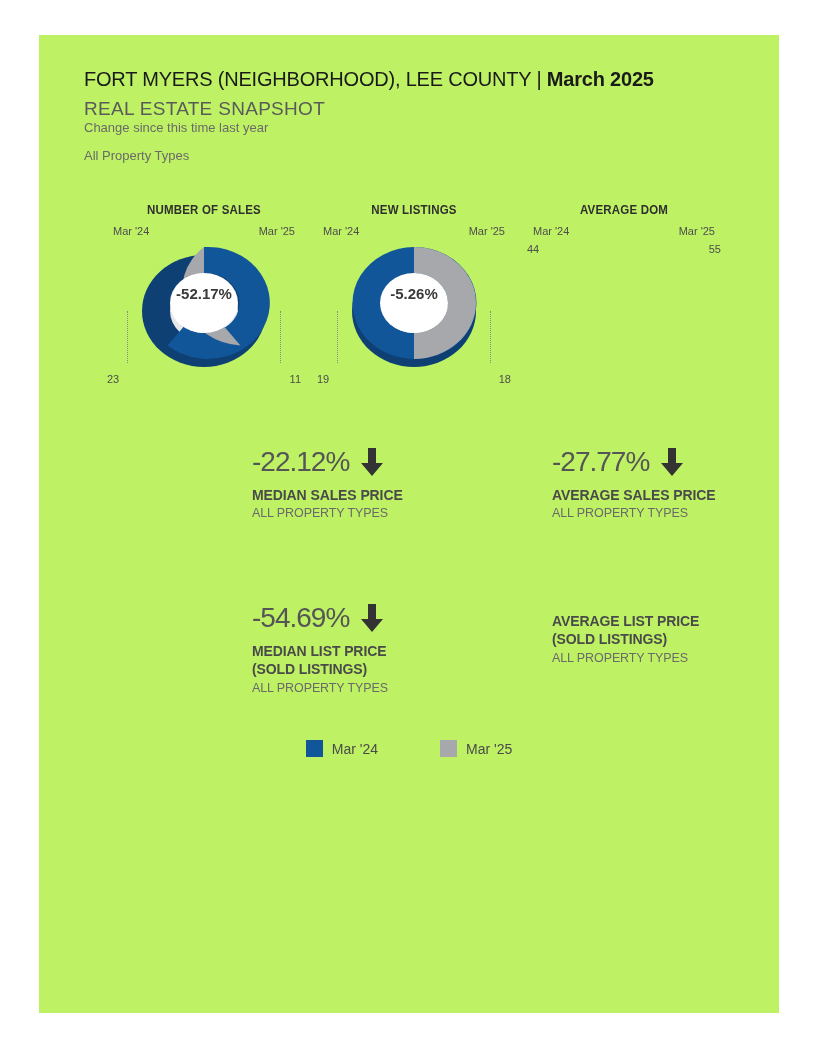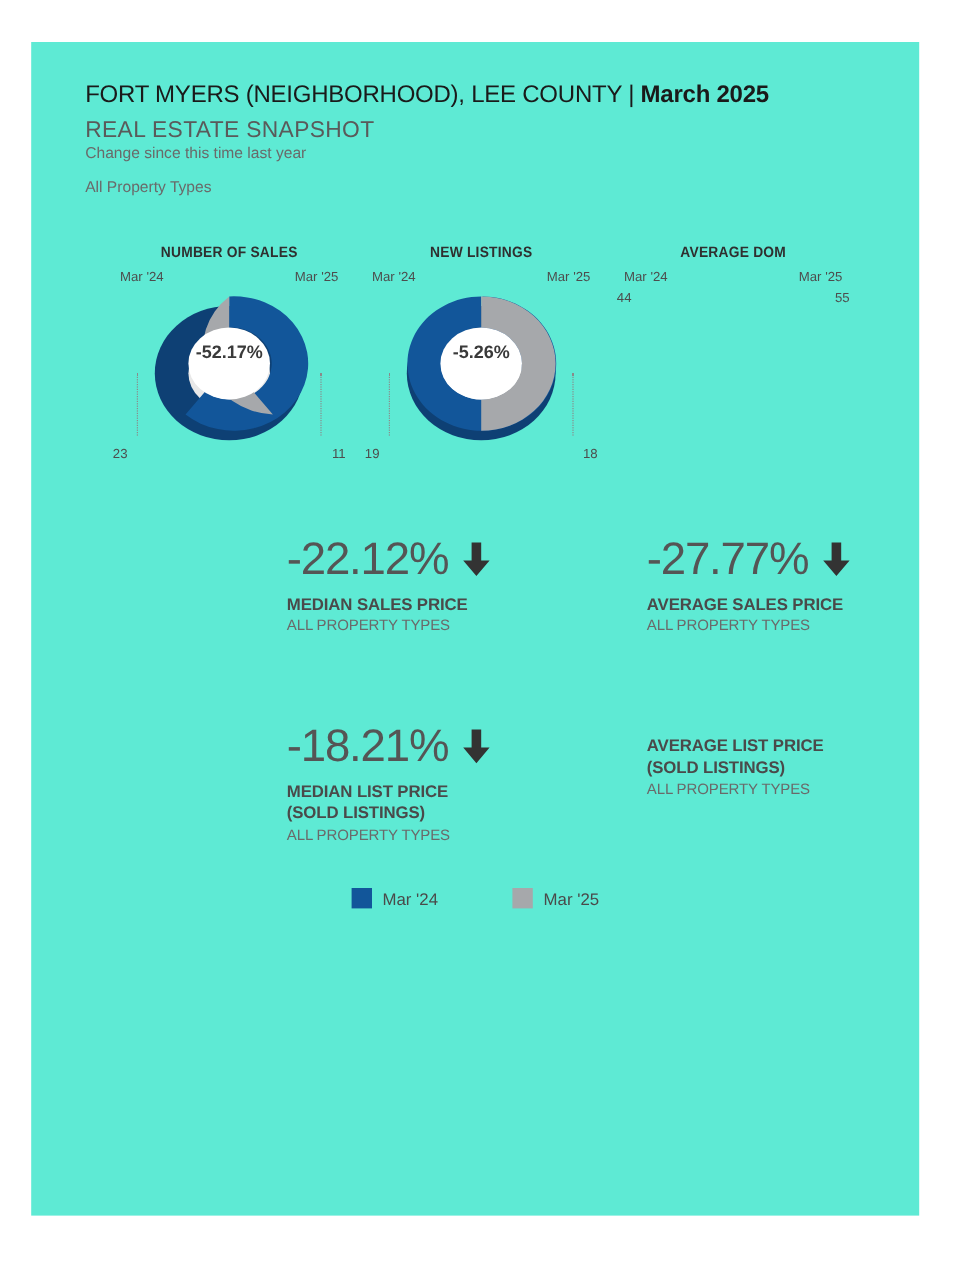--- a/index.html
+++ b/index.html
@@ -10,25 +10,25 @@
   body {
     width: 816px;
     height: 1055px;
     position: relative;
     font-family: "Liberation Sans", sans-serif;
     overflow: hidden;
   }
 
   #card {
     position: absolute;
-    left: 26px;
+    left: 39px;
     top: 35px;
     width: 740px;
     height: 978px;
-    background: #5eead4;
+    background: #bef264;
   }
 
   
   #header { position: absolute; left: 45px; top: 33px; width: 660px; }
   #title-line {
     font-size: 20px;
     color: #1a1a1a;
     letter-spacing: -0.2px;
     white-space: nowrap;
   }
@@ -132,21 +132,21 @@
   .stat-col { width: 330px; position: relative; }
   .stat-col.col-a { padding-left: 168px; }
   .stat-col.col-b { padding-left: 108px; }
 
   .stat-value-line {
     display: flex;
     align-items: center;
     gap: 10px;
   }
   .stat-value {
-    font-size: 38px;
+    font-size: 28px;
     color: #555555;
     letter-spacing: -1px;
     line-height: 1;
   }
   .arrow-down { flex: 0 0 auto; }
   .stat-label {
     margin-top: 9px;
     font-size: 14px;
     font-weight: 700;
     color: #4a4a4a;
@@ -289,21 +289,21 @@
       <div class="stat-label">
         <div>AVERAGE SALES PRICE</div>
       </div>
       <div class="stat-sub">ALL PROPERTY TYPES</div>
     </div>
   </div>
 
   <div class="stat-grid" id="stat-row-2">
     <div class="stat-col col-a">
       <div class="stat-value-line">
-        <span class="stat-value">-18.21%</span>
+        <span class="stat-value">-54.69%</span>
         <svg class="arrow-down" width="26" height="30" viewBox="0 0 26 30">
           <path d="M9 1 H17 V16 H24 L13 29 L2 16 H9 Z" fill="#333333"></path>
         </svg>
       </div>
       <div class="stat-label">
         <div>MEDIAN LIST PRICE</div>
         <div>(SOLD LISTINGS)</div>
       </div>
       <div class="stat-sub">ALL PROPERTY TYPES</div>
     </div>

